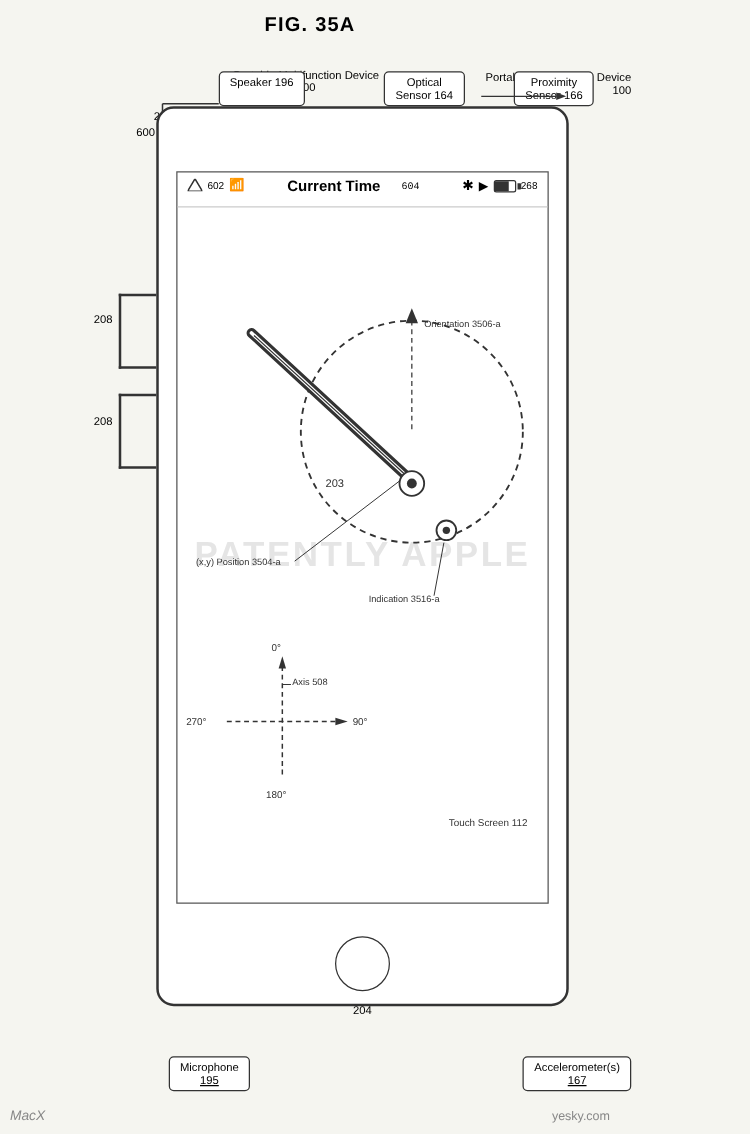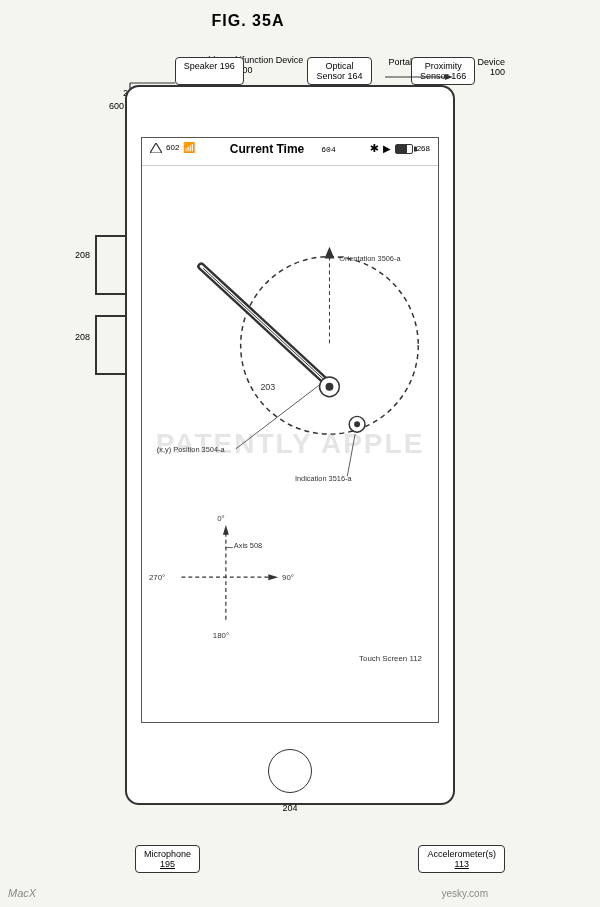--- a/index.html
+++ b/index.html
@@ -364,21 +364,21 @@
       </div>
 
       <div class="home-button"></div>
       <div class="label-204">204</div>
 
     </div>
 
     <div style="position:absolute; bottom:2px; left:60px; right:10px; display:flex; justify-content:space-between; align-items:center;gap:20px;">
       <div class="component-box" style="text-align:center;">Microphone<br><u>195</u></div>
       <div style="width:44px;"></div>
-      <div class="component-box" style="text-align:center;">Accelerometer(s)<br><u>113</u></div>
+      <div class="component-box" style="text-align:center;">Accelerometer(s)<br><u>167</u></div>
     </div>
 
   </div>
 
   <div class="brand-macx">MacX</div>
   <div class="brand-yesky">
     <span>yesky.com</span>
   </div>
 
 </div>

